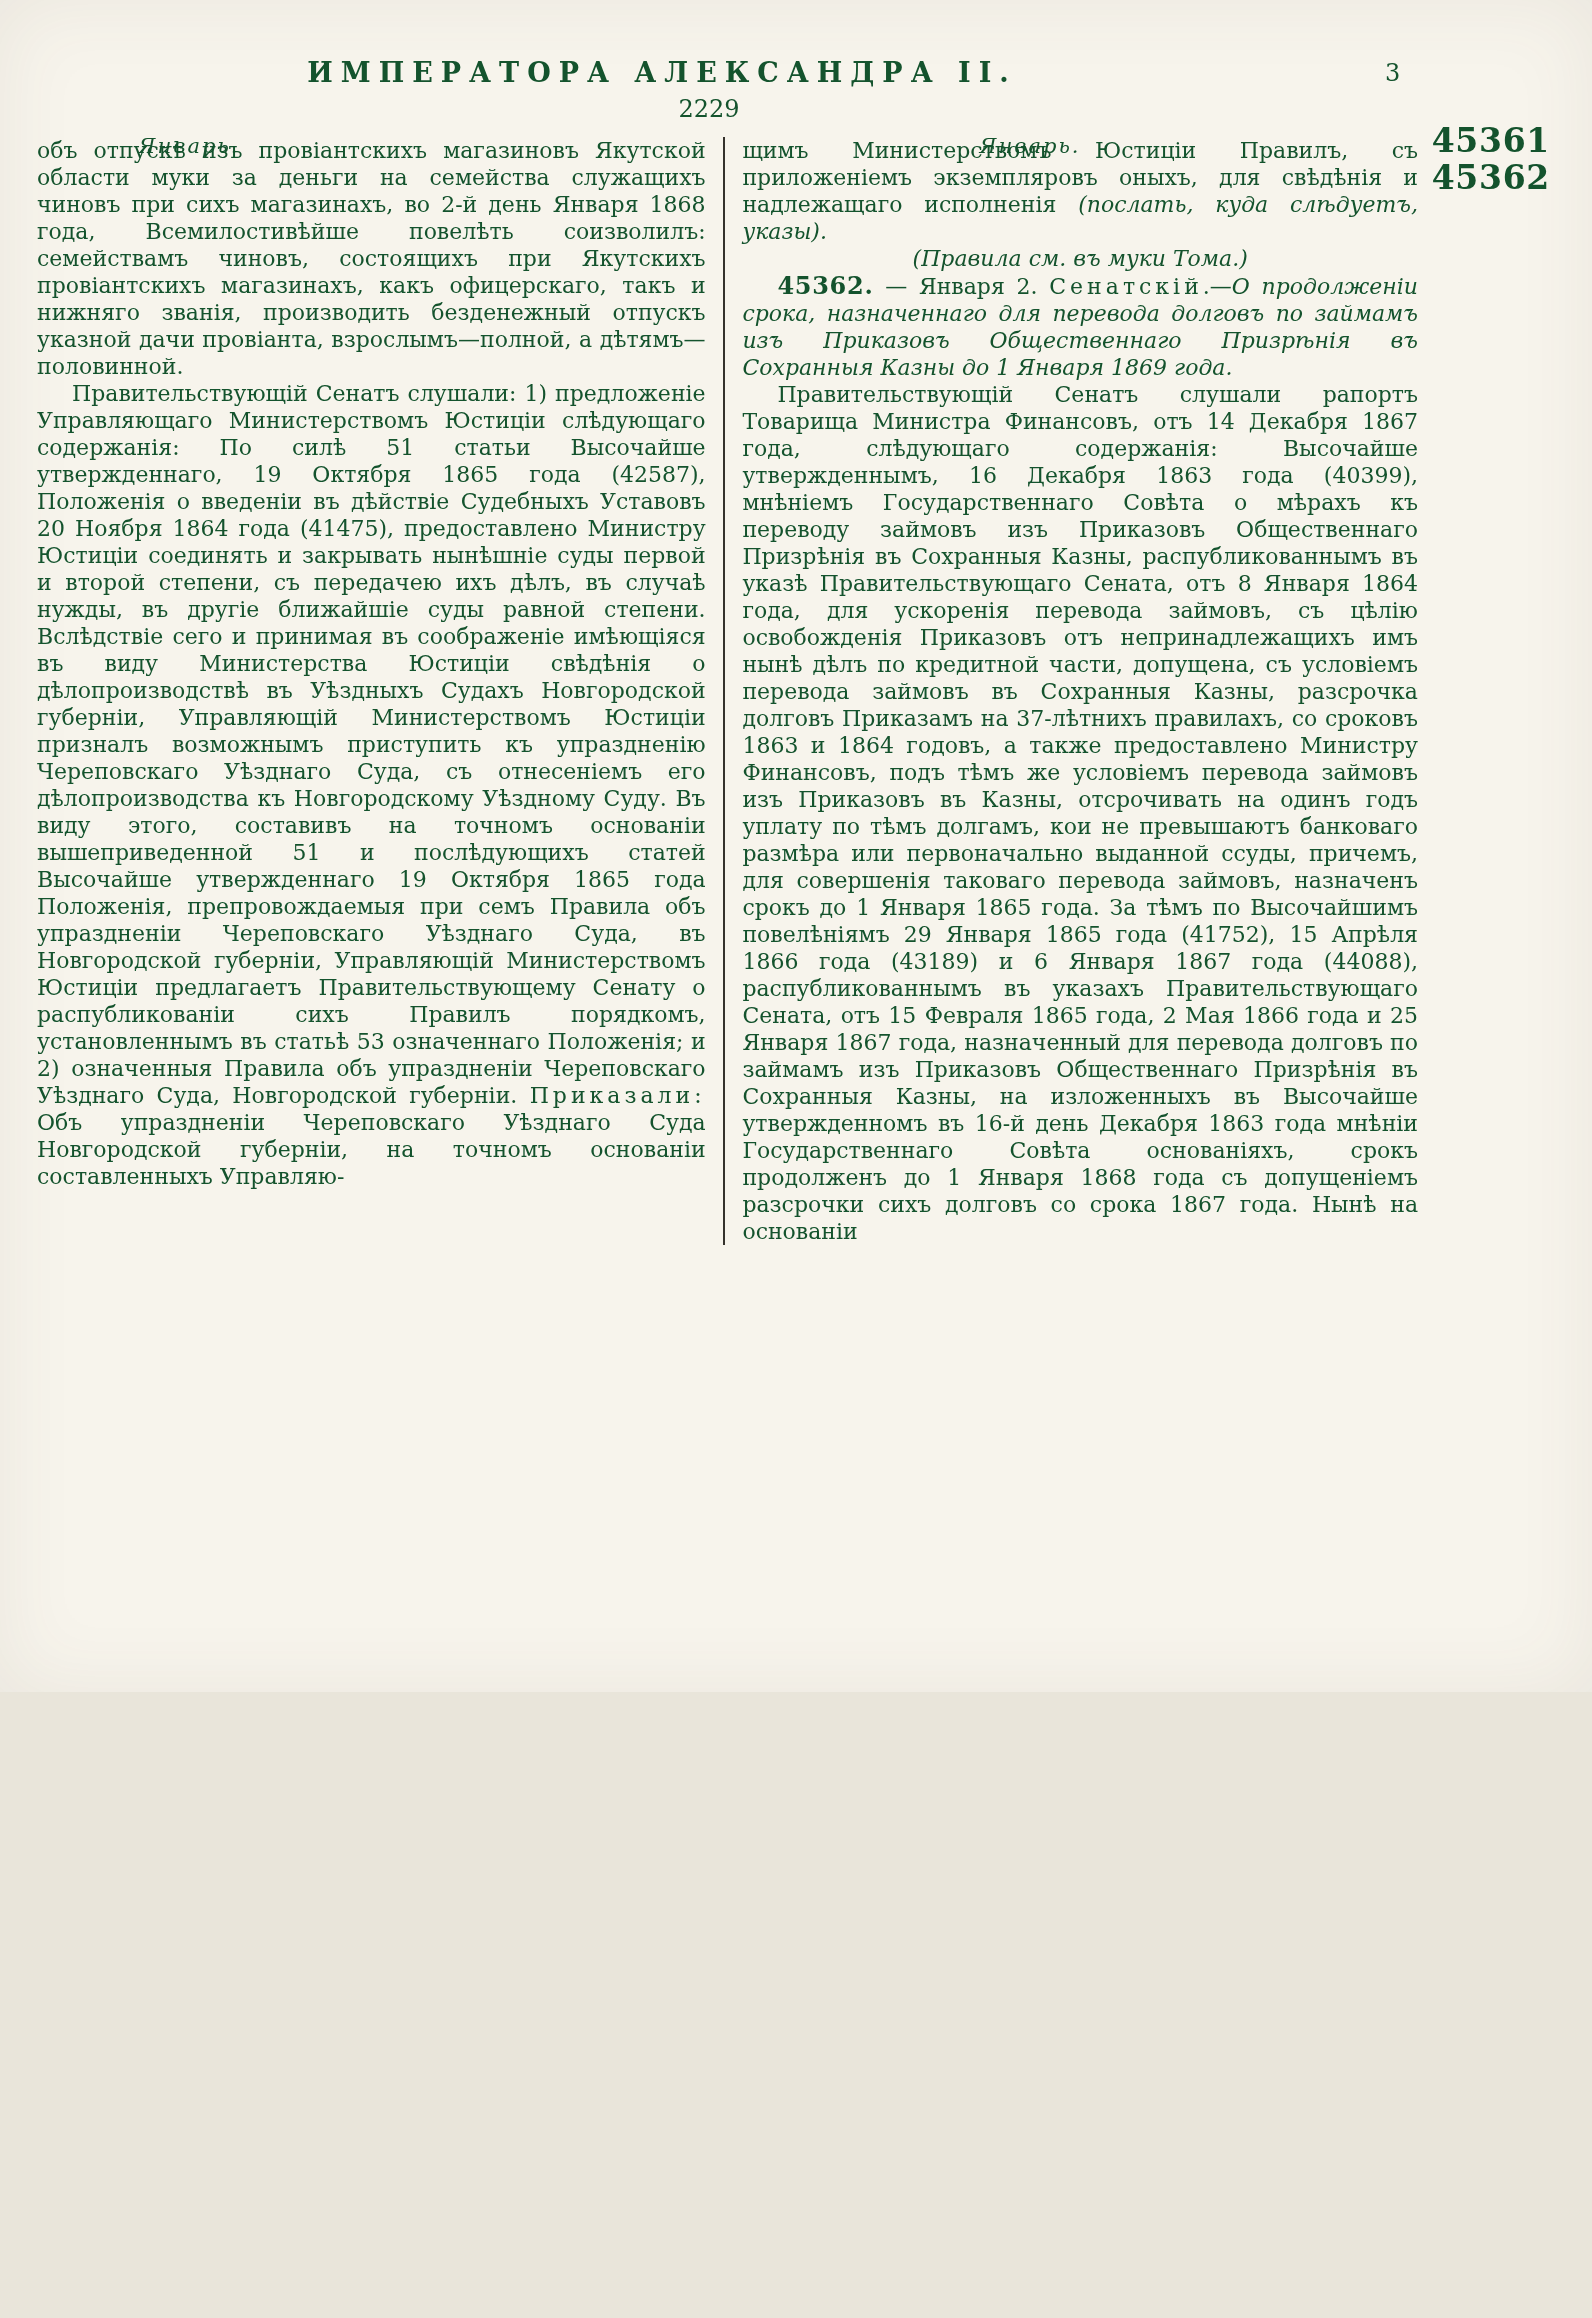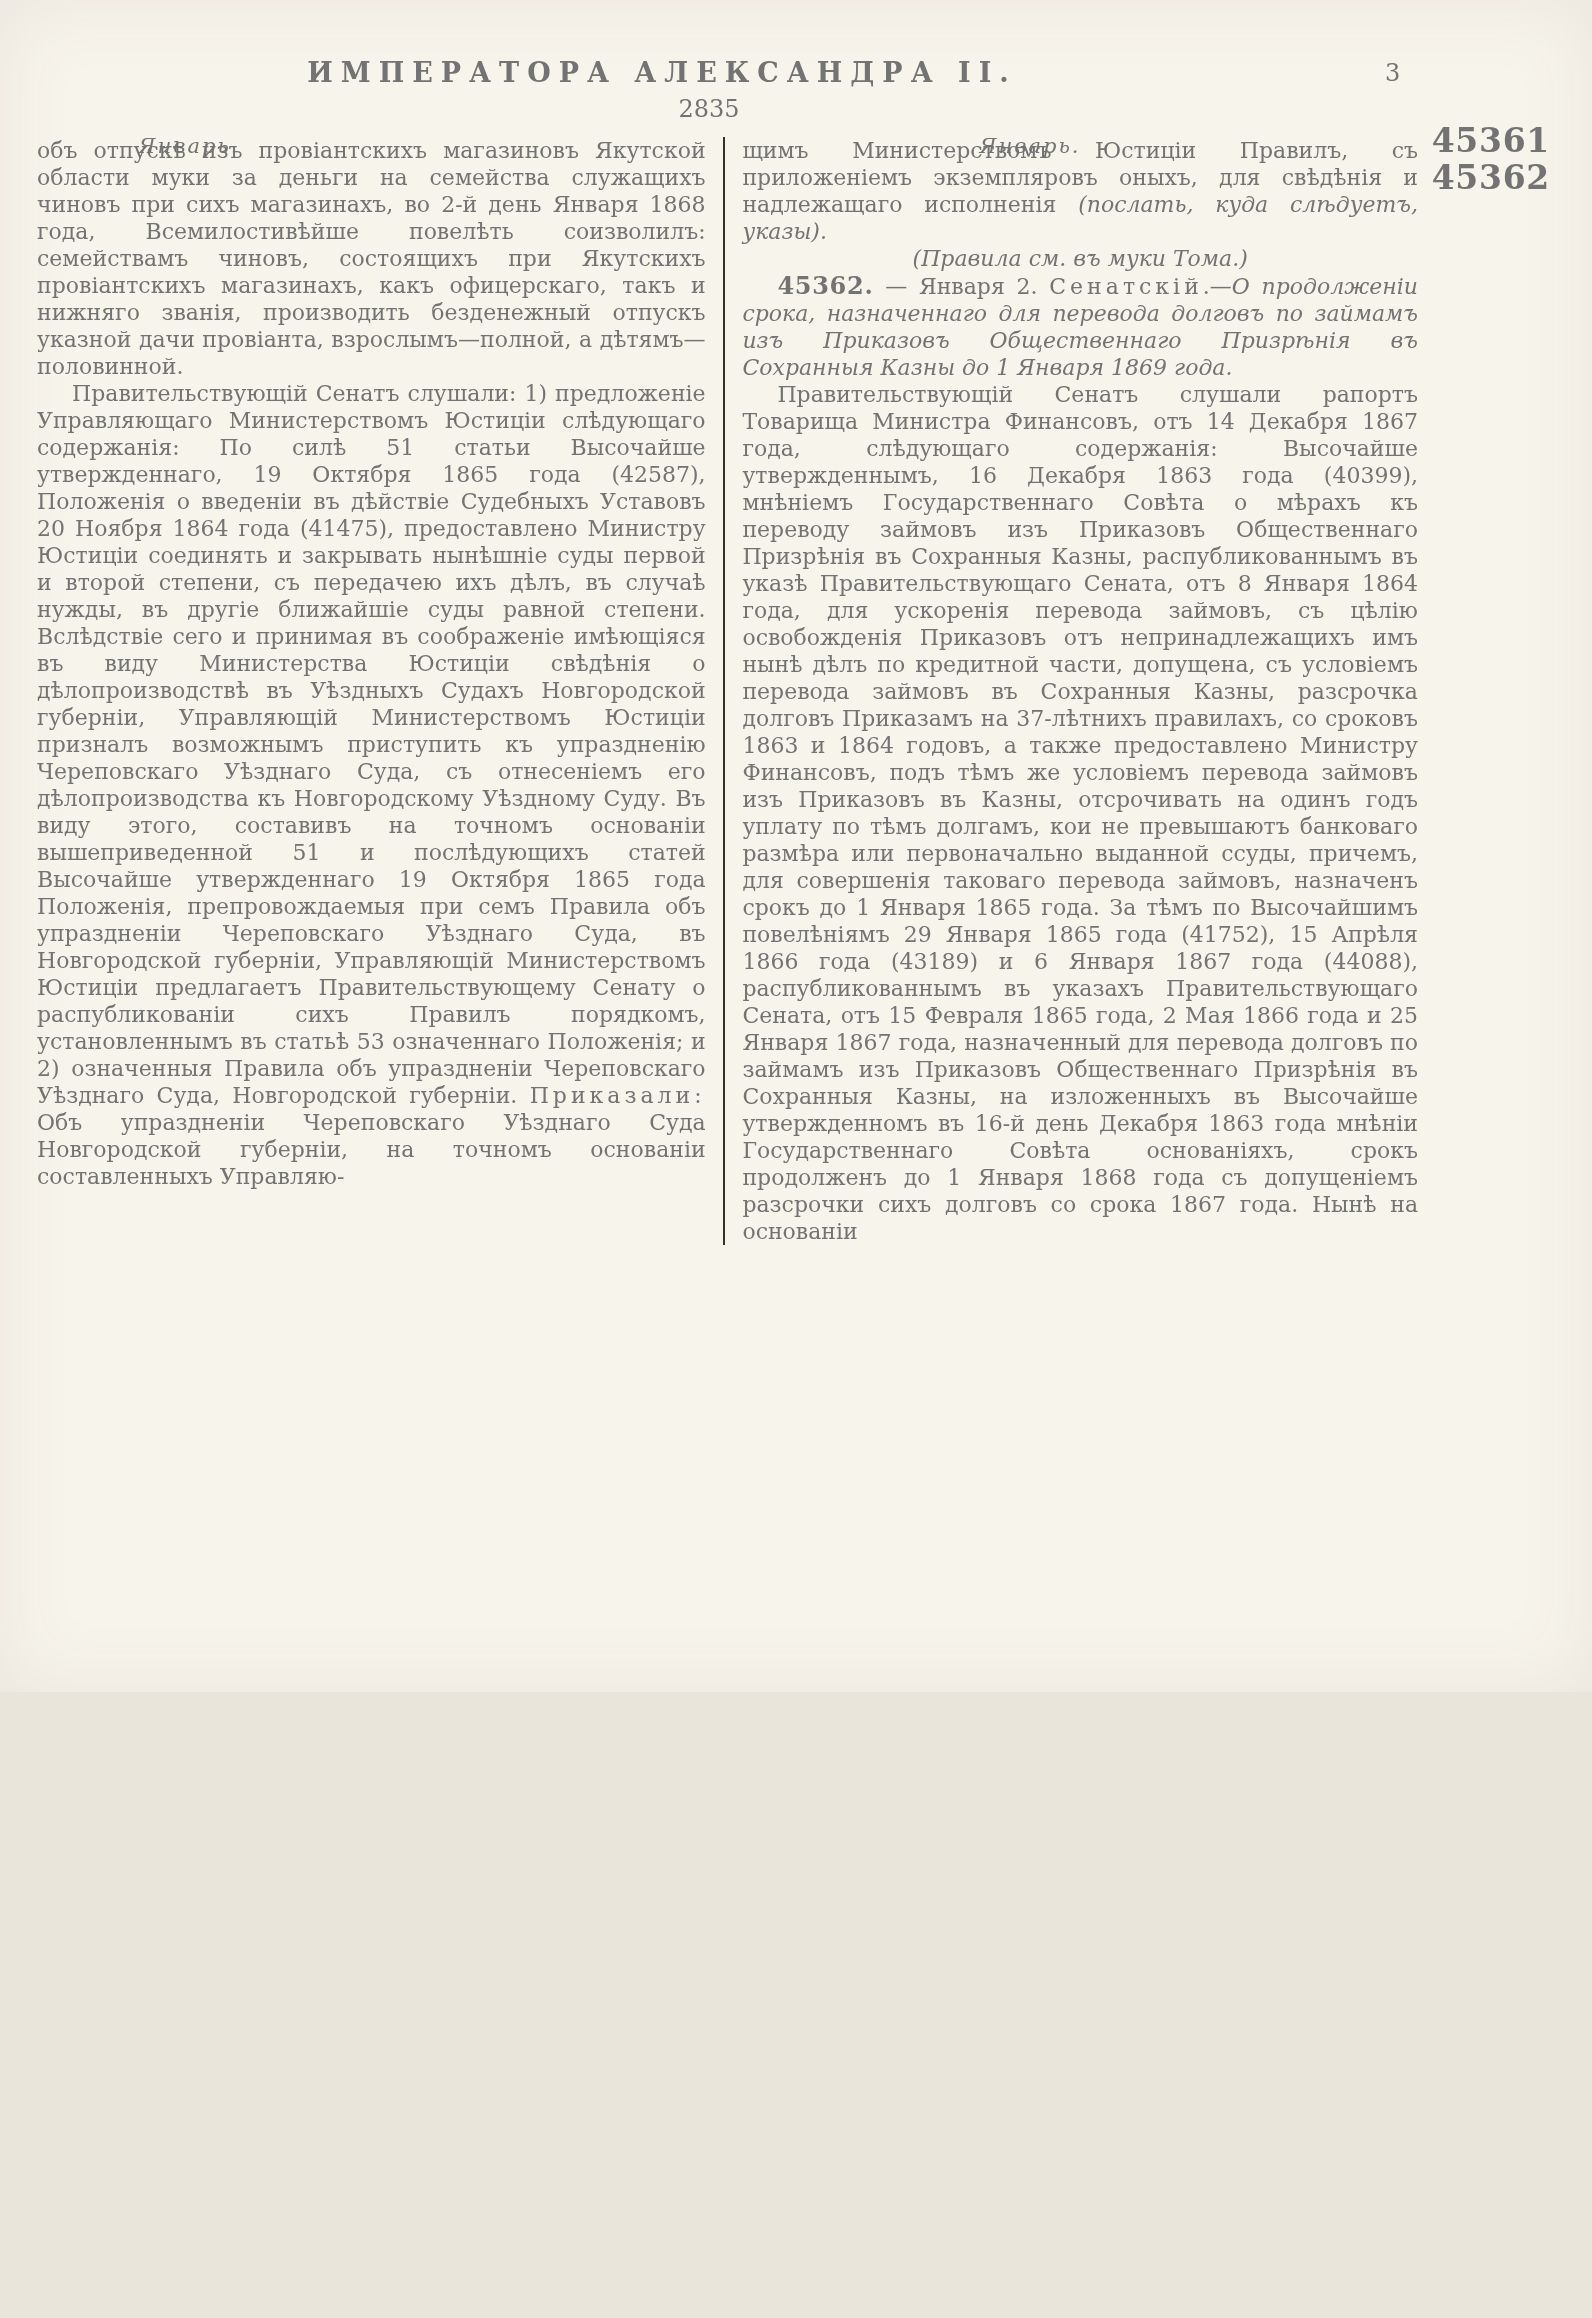--- a/index.html
+++ b/index.html
@@ -6,21 +6,21 @@
     margin: 0;
     padding: 0;
     background: #e9e5da;
   }
   .page {
     position: relative;
     width: 1592px;
     height: 1692px;
     margin: 0 auto;
     background: #f7f4ec;
-    color: #737373;
+    color: #14532d;
     font-family: "DejaVu Serif", "Liberation Serif", serif;
     font-size: 22px;
     line-height: 27px;
     overflow: hidden;
     box-shadow: inset 0 0 80px rgba(90,80,60,0.08);
   }
   
   .header {
     position: relative;
     height: 74px;
@@ -113,21 +113,21 @@
 </style>
 </head>
 <body>
 
 <div class="page">
 
   <header class="header">
     <div class="page-title">ИМПЕРАТОРА АЛЕКСАНДРА II.</div>
     <div class="page-number">3</div>
     <div class="subtitle-month left">Январь.</div>
-    <div class="subtitle-year">2835</div>
+    <div class="subtitle-year">2229</div>
     <div class="subtitle-month right">Январь.</div>
   </header>
 
   <main class="columns">
     <section class="column left" id="left-column">
         <p class="para noindent"><span>объ отпускѣ изъ провіантскихъ магазиновъ Якутской области муки за деньги на семейства служащихъ чиновъ при сихъ магазинахъ, во 2-й день Января 1868 года, Всемилостивѣйше повелѣть соизволилъ: семействамъ чиновъ, состоящихъ при Якутскихъ провіантскихъ магазинахъ, какъ офицерскаго, такъ и нижняго званія, производить безденежный отпускъ указной дачи провіанта, взрослымъ—полной, а дѣтямъ—половинной.</span></p>
         <p class="para"><span>Правительствующій Сенатъ слушали: 1) предложеніе Управляющаго Министерствомъ Юстиціи слѣдующаго содержанія: По силѣ 51 статьи Высочайше утвержденнаго, 19 Октября 1865 года (42587), Положенія о введеніи въ дѣйствіе Судебныхъ Уставовъ 20 Ноября 1864 года (41475), предоставлено Министру Юстиціи соединять и закрывать нынѣшніе суды первой и второй степени, съ передачею ихъ дѣлъ, въ случаѣ нужды, въ другіе ближайшіе суды равной степени. Вслѣдствіе сего и принимая въ соображеніе имѣющіяся въ виду Министерства Юстиціи свѣдѣнія о дѣлопроизводствѣ въ Уѣздныхъ Судахъ Новгородской губерніи, Управляющій Министерствомъ Юстиціи призналъ возможнымъ приступить къ упраздненію Череповскаго Уѣзднаго Суда, съ отнесеніемъ его дѣлопроизводства къ Новгородскому Уѣздному Суду. Въ виду этого, составивъ на точномъ основаніи вышеприведенной 51 и послѣдующихъ статей Высочайше утвержденнаго 19 Октября 1865 года Положенія, препровождаемыя при семъ Правила объ упраздненіи Череповскаго Уѣзднаго Суда, въ Новгородской губерніи, Управляющій Министерствомъ Юстиціи предлагаетъ Правительствующему Сенату о распубликованіи сихъ Правилъ порядкомъ, установленнымъ въ статьѣ 53 означеннаго Положенія; и 2) означенныя Правила объ упраздненіи Череповскаго Уѣзднаго Суда, Новгородской губерніи. </span><span class="spaced">Приказали:</span><span> Объ упраздненіи Череповскаго Уѣзднаго Суда Новгородской губерніи, на точномъ основаніи составленныхъ Управляю-</span></p>
       </section>
     <div class="divider"></div>
     <section class="column right" id="right-column">

